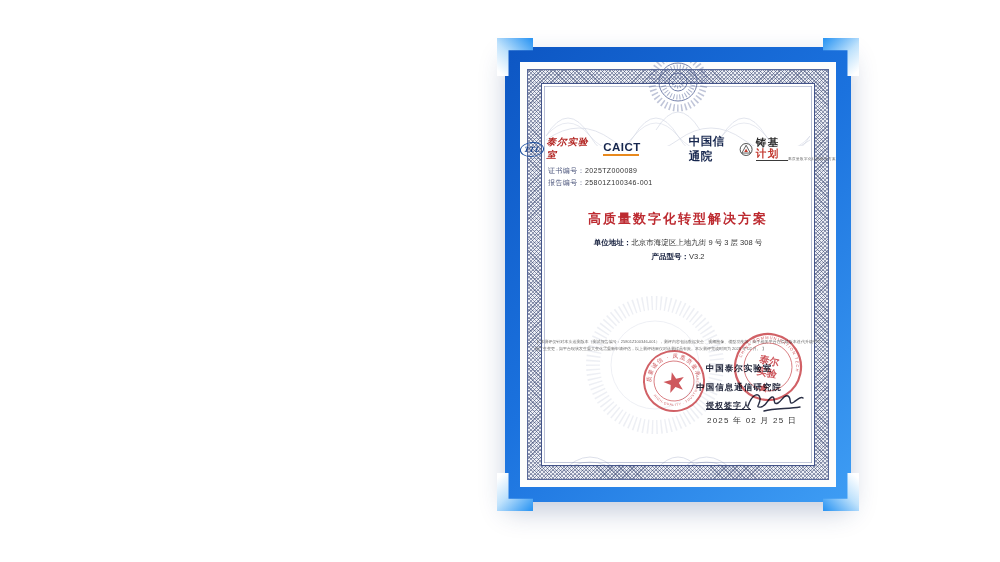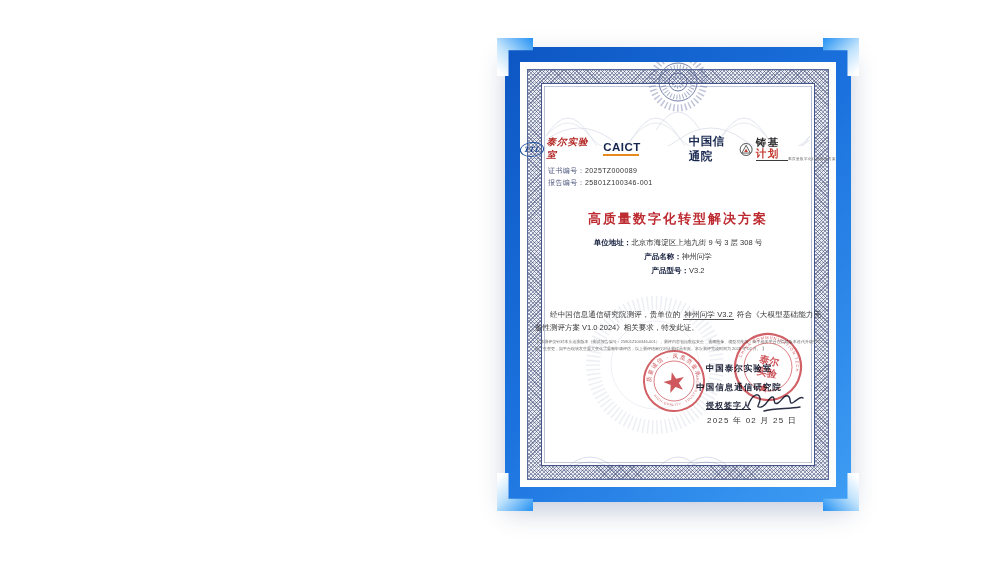--- a/index.html
+++ b/index.html
@@ -158,25 +158,23 @@
         <span class="lab">证书编号：</span><span class="val">2025TZ000089</span>
       </div>
       <div class="noline report-no">
         <span class="lab">报告编号：</span><span class="val">25801Z100346-001</span>
       </div>
 
       <div class="title title2">高质量数字化转型解决方案</div>
 
       <div class="fields">
         <div class="field-line"><span class="lab">单位地址：</span><span>北京市海淀区上地九街 9 号 3 层 308 号</span></div>
-        <div class="field-line"><span class="lab">产品名称：</span><span>神州问学</span></div>
         <div class="field-line"><span class="lab">产品型号：</span><span>V3.2</span></div>
       </div>
 
-      <div class="statement"><span>经中国信息通信研究院测评，贵单位的</span><span class="product">神州问学 V3.2</span><span>符合</span><span>《大模型基础能力完备性测评方案 V1.0 2024》</span><span>相关要求，特发此证。</span></div>
 
       <div class="footnote">【 本测评仅针对本次送测版本（测试报告编号：25801Z100346-001），测评内容包括数据安全、视频图像、模型功能等；由于相关平台在后续版本迭代升级中可能产生变更，如平台现状发生重大变化需重新申请评估，以上测评结果仅对送测样品有效。本次测评完成时间为 2025 年 02 月。 】</div>
 
       <svg class="seal seal-left" width="66" height="66" viewBox="0 0 66 66">
         <defs>
           <path id="arcLt" d="M 10,33 A 23,23 0 1 1 56,33"></path>
           <path id="arcLb" d="M 8,33 A 25,25 0 0 0 58,33"></path>
         </defs>
         <circle cx="33" cy="33" r="30" fill="none" stroke="#c4353c" stroke-width="2" opacity="0.85"></circle>
         <circle cx="33" cy="33" r="20" fill="none" stroke="#c4353c" stroke-width="0.8" opacity="0.8"></circle>

